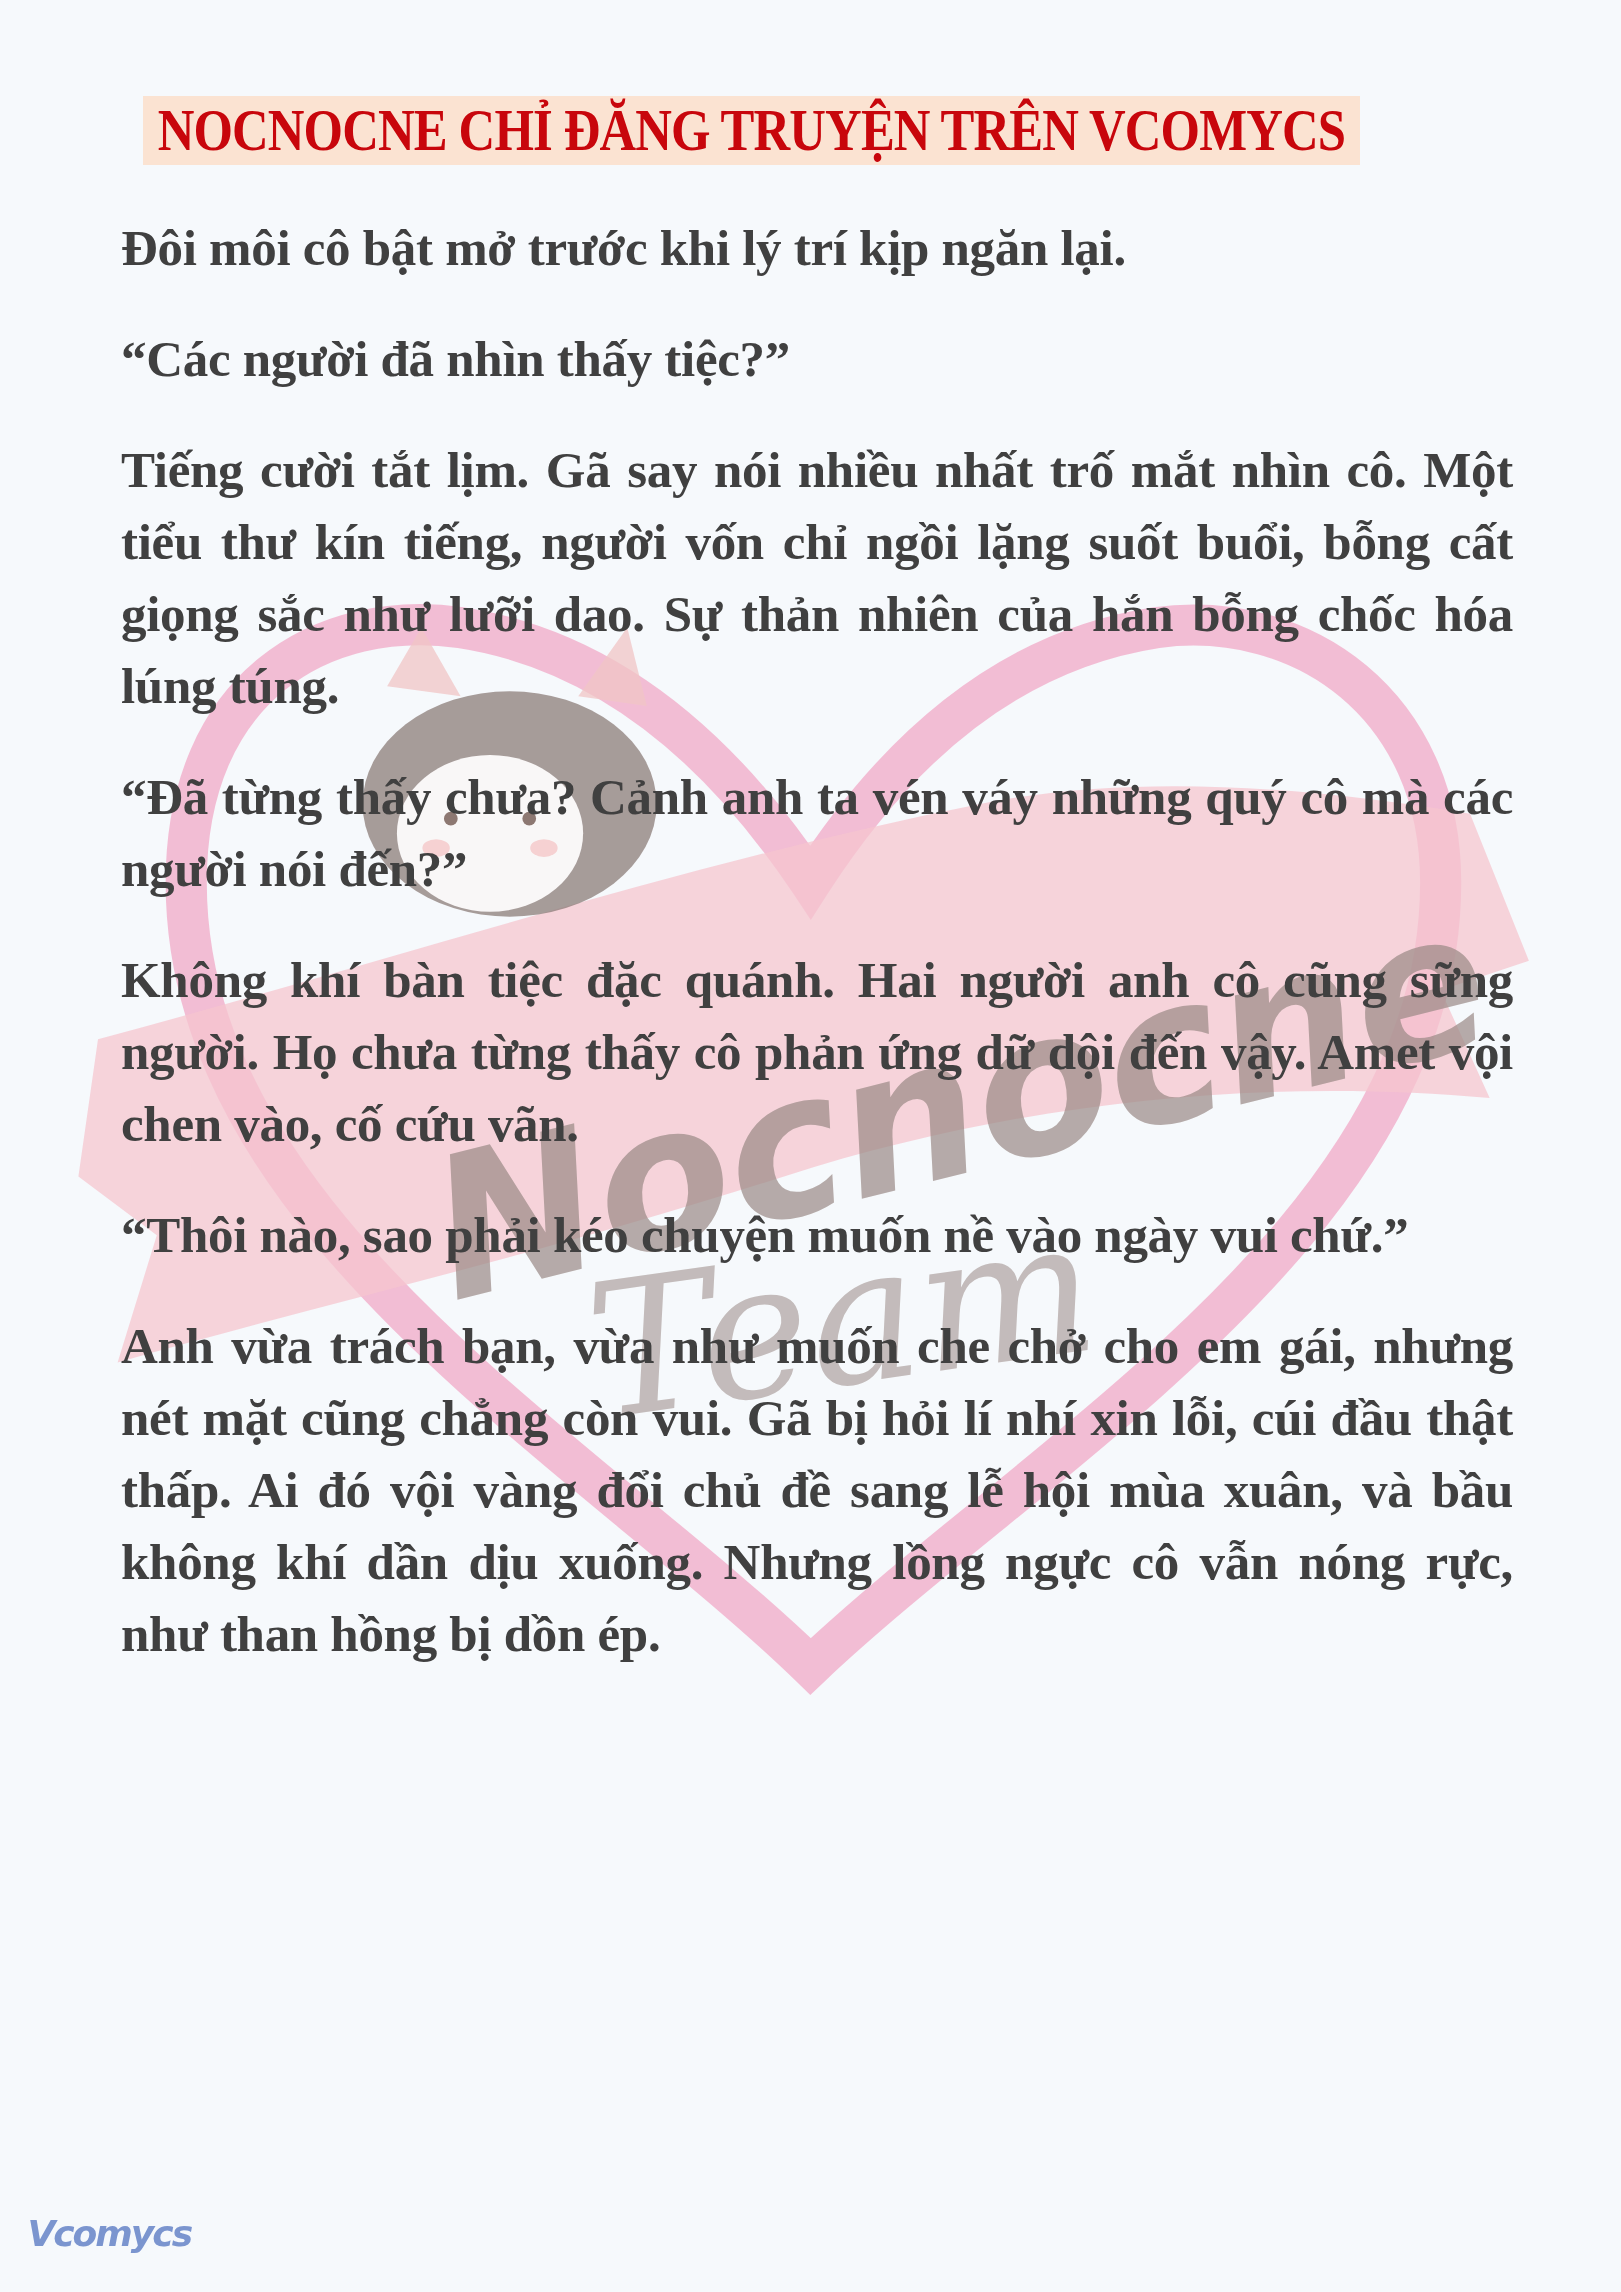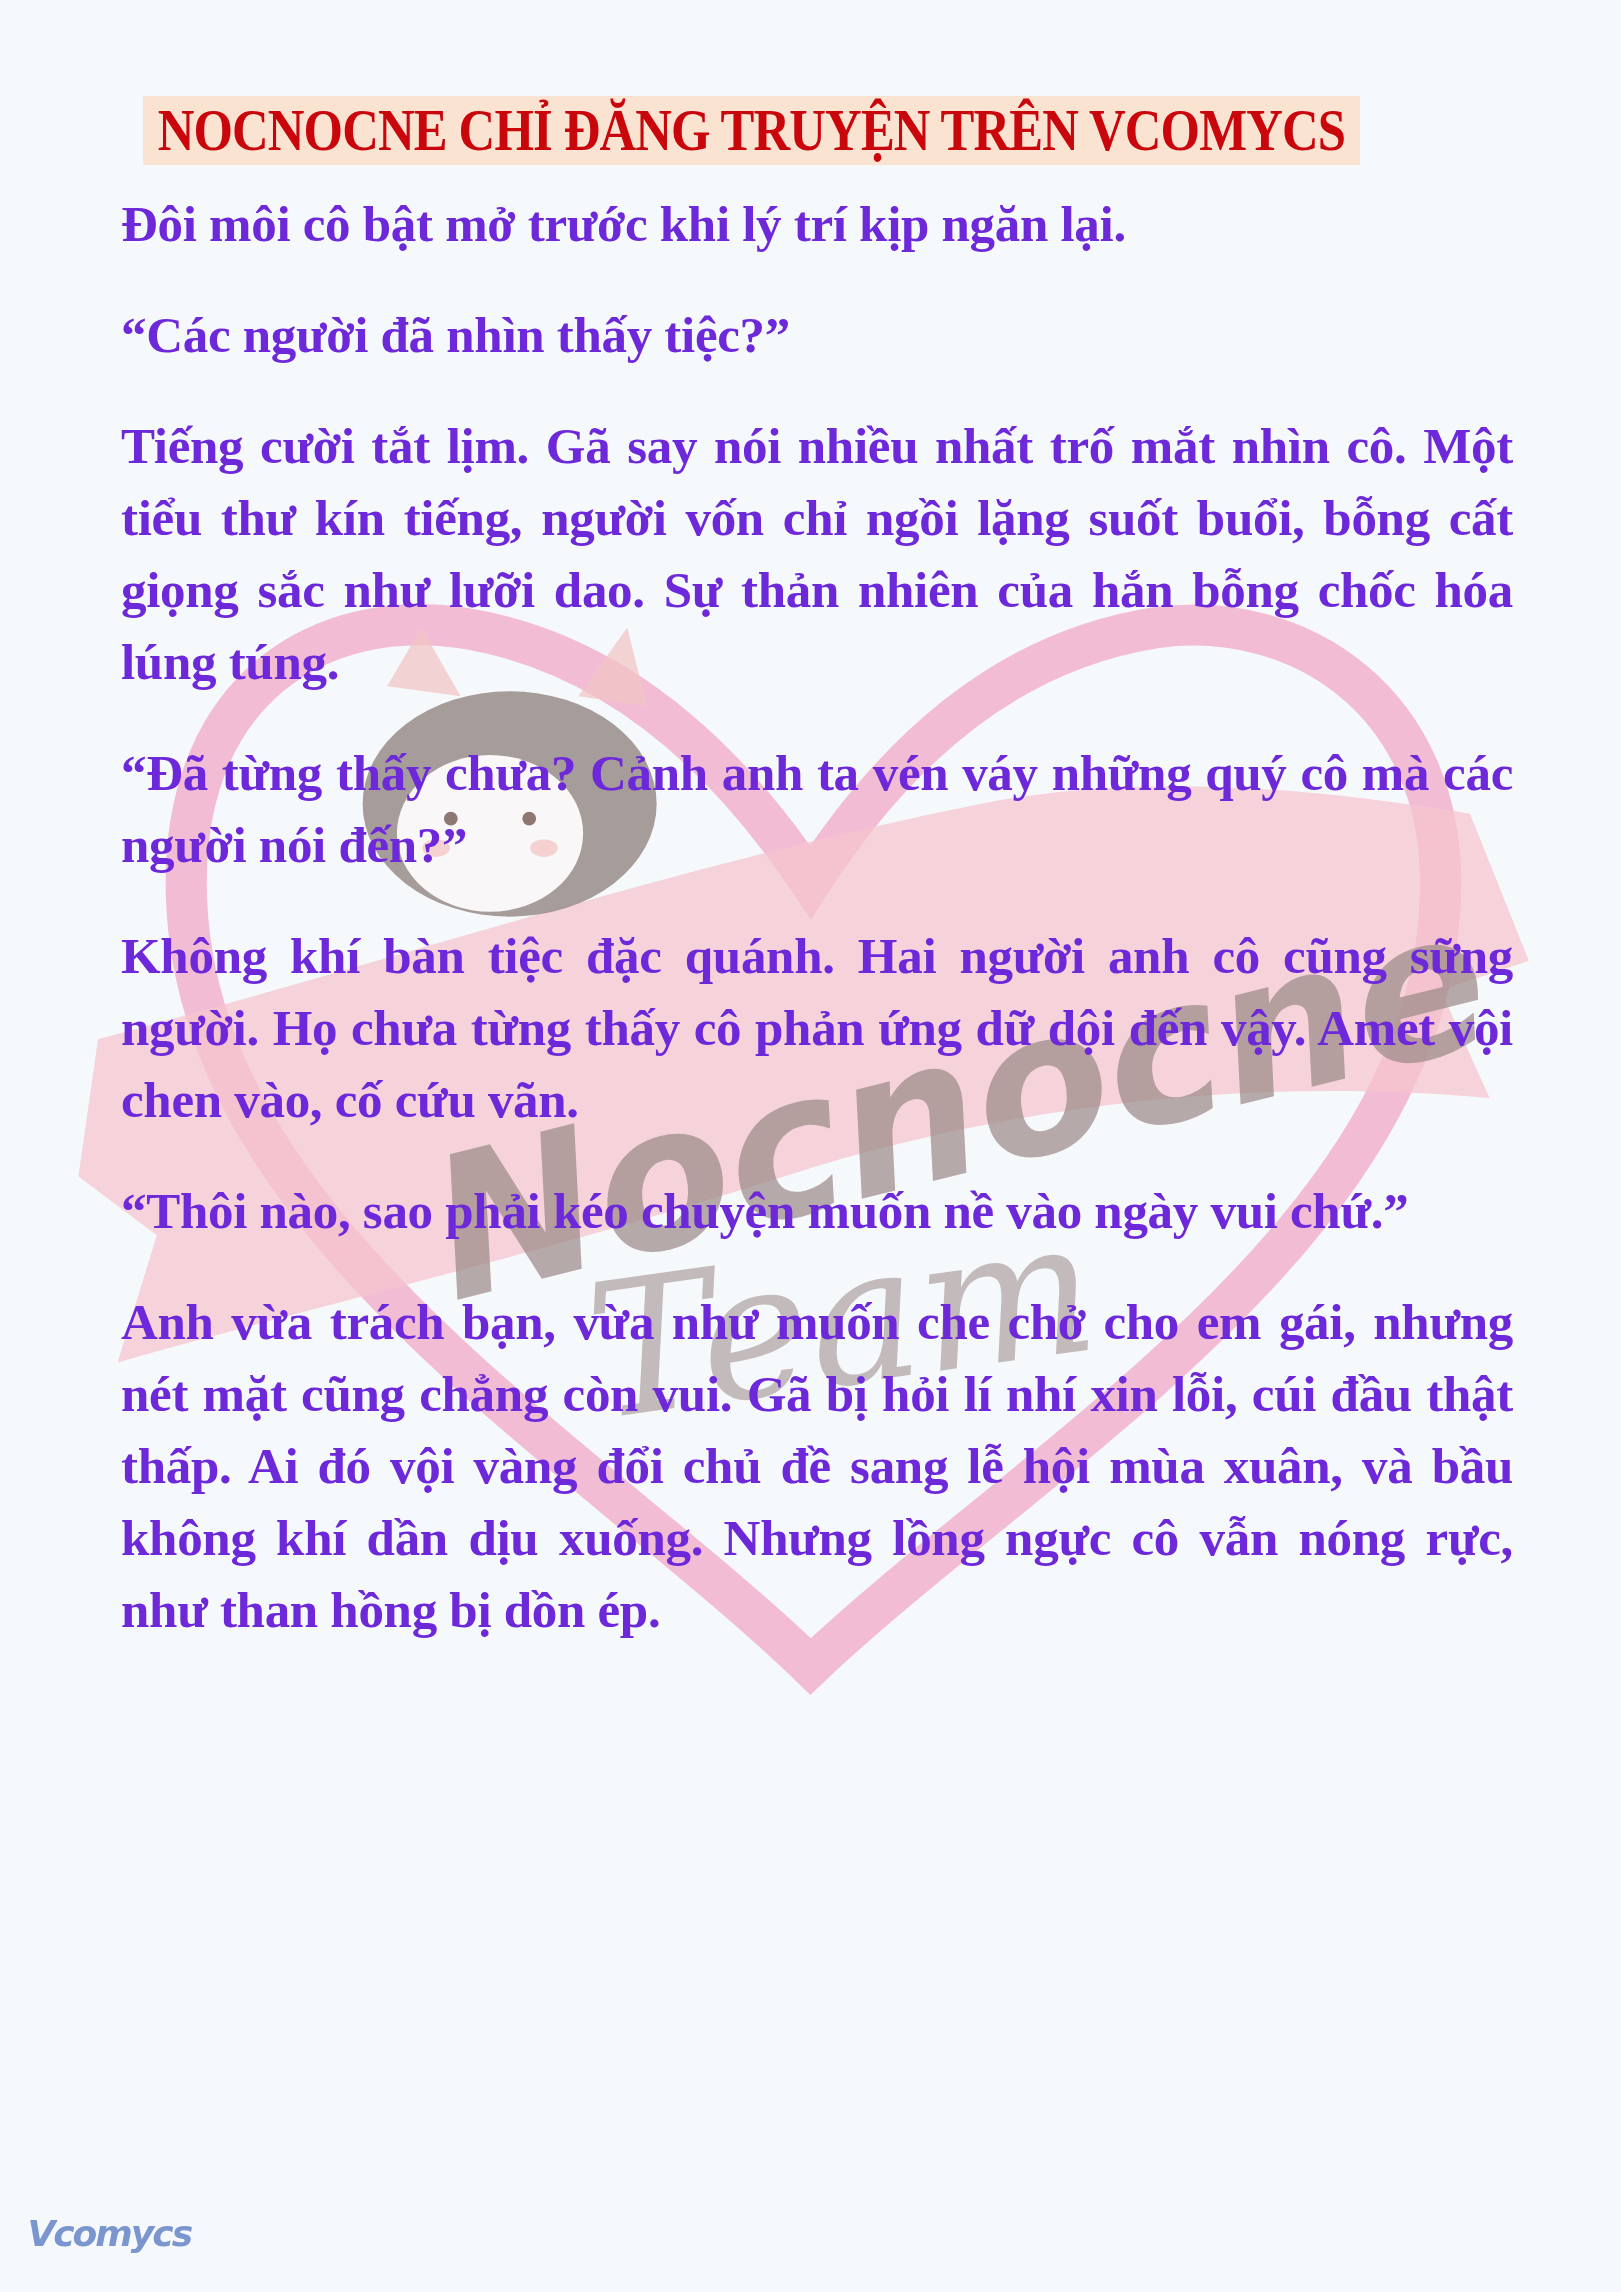--- a/index.html
+++ b/index.html
@@ -36,24 +36,24 @@
       font-size: 59px;
       letter-spacing: -1px;
       line-height: 69px;
       white-space: nowrap;
       transform: scaleX(0.86);
       transform-origin: center;
     }
     .content {
       position: absolute;
       left: 121px;
-      top: 188px;
+      top: 212px;
       width: 1392px;
       z-index: 2;
-      color: #6d28d9;
+      color: #404040;
     }
     .para {
       font-size: 51px;
       line-height: 72px;
       margin: 0 0 39px 0;
       text-align: justify;
       font-weight: bold;
       letter-spacing: -0.3px;
     }
     .footer-logo {

